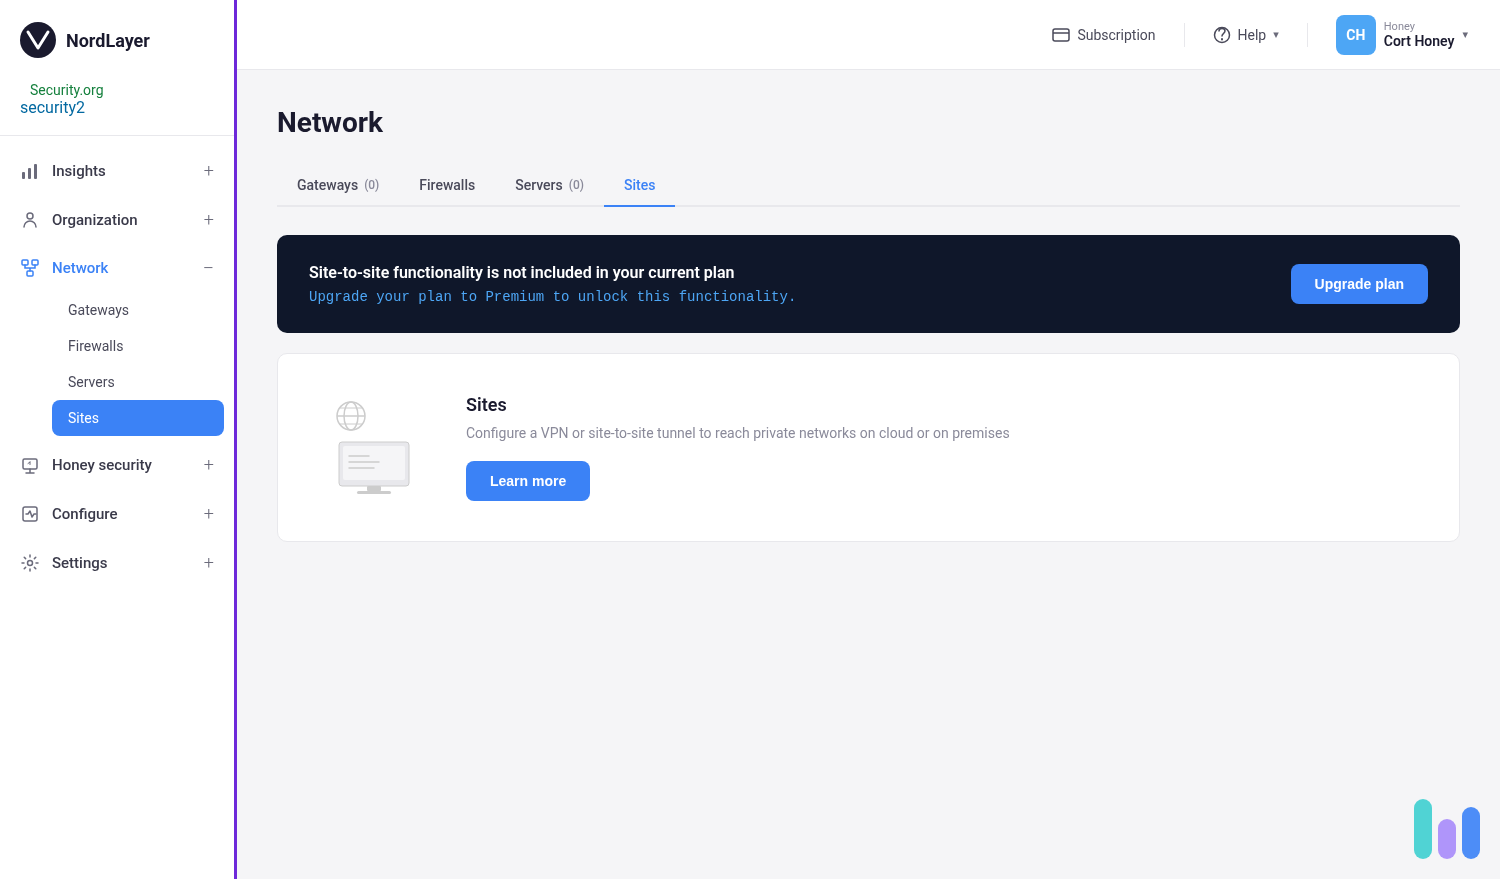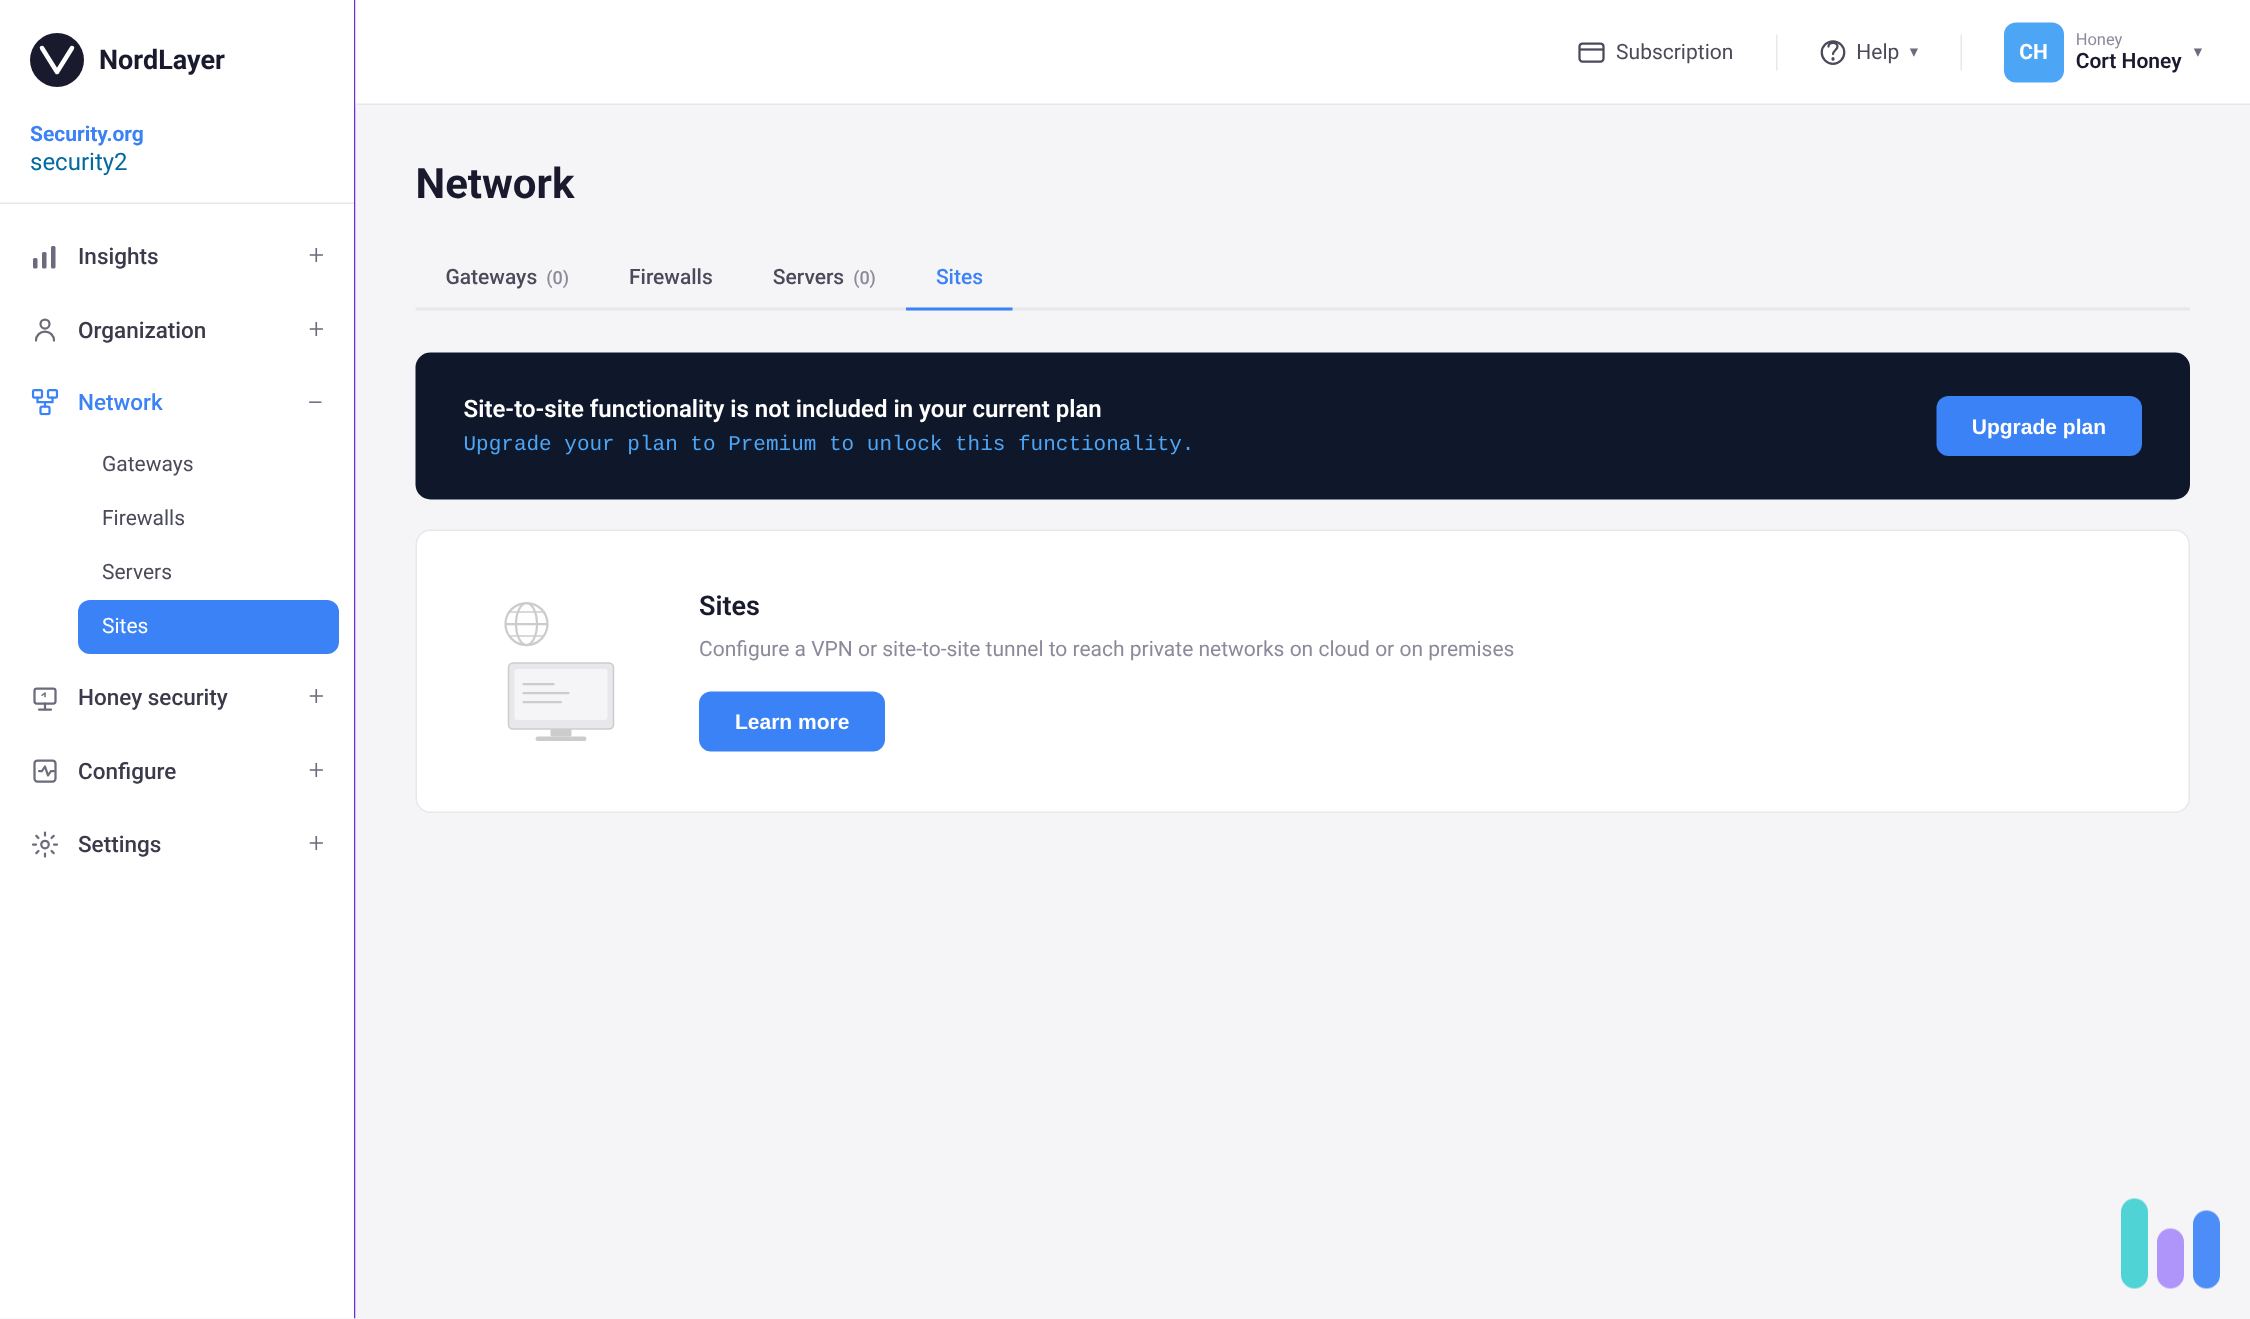--- a/index.html
+++ b/index.html
@@ -3,21 +3,21 @@
   <meta charset="utf-8">
   <style>
     * { box-sizing: border-box; margin: 0; padding: 0; }
     body { font-family: -apple-system, BlinkMacSystemFont, 'Segoe UI', Roboto, sans-serif; display: flex; height: 879px; overflow: hidden; background: #f5f5f7; }
 
     
     .sidebar {
       width: 237px;
       min-width: 237px;
       background: #fff;
-      border-right: 1px solid #6d28d9;
+      border-right: 3px solid #6d28d9;
       display: flex;
       flex-direction: column;
       height: 879px;
       overflow-y: auto;
     }
     .sidebar-logo {
       display: flex;
       align-items: center;
       padding: 22px 20px 16px;
       gap: 10px;
@@ -25,21 +25,21 @@
     .logo-icon {
       width: 36px; height: 36px;
     }
     .logo-text {
       font-size: 18px; font-weight: 700; color: #1a1a2e;
     }
     .sidebar-org {
       padding: 8px 20px 18px;
       border-bottom: 1px solid #e8e8ec;
     }
-    .sidebar-org-name { font-size: 14px; font-weight: 700; color: #3b82f6; }
+    .sidebar-org-name { font-size: 14px; font-weight: 400; color: #15803d; margin-left: 10px; }
     .sidebar-org-sub { font-size: 16px; color: #0369a1; }
     .sidebar-nav { padding: 10px 0; flex: 1; }
     .nav-item {
       display: flex; align-items: center; justify-content: space-between;
       padding: 14px 20px;
       cursor: pointer;
       color: #3a3a4a;
       font-size: 15px;
       font-weight: 500;
       border-radius: 0;

